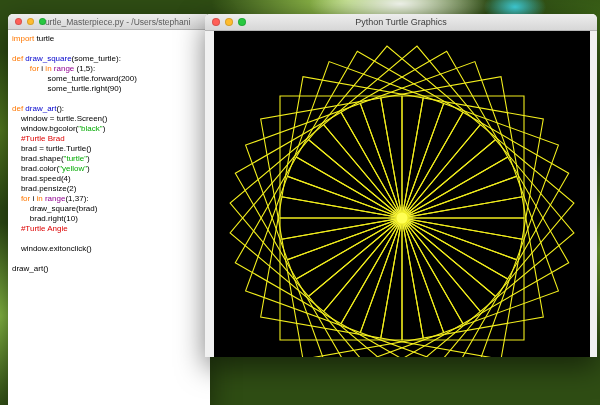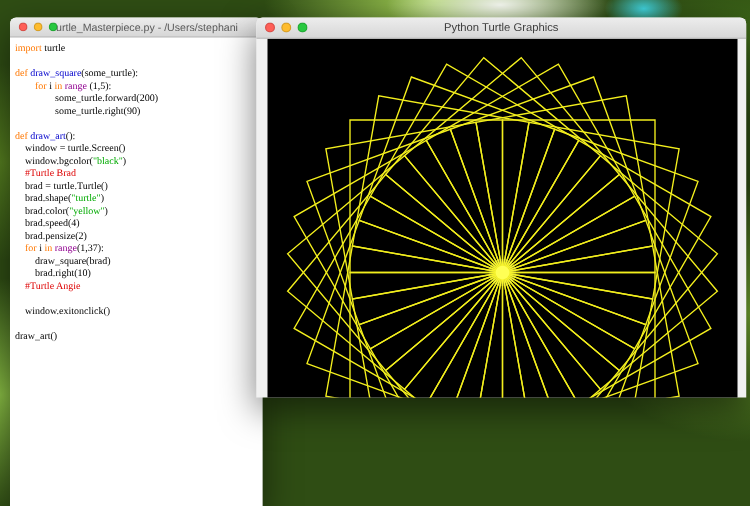--- a/index.html
+++ b/index.html
@@ -11,33 +11,33 @@
     radial-gradient(ellipse 40px 22px at 515px 7px, rgba(64,214,228,.95), rgba(64,214,228,0) 78%),
     radial-gradient(ellipse 200px 150px at 0% 78%, #8abf45, rgba(138,191,69,0) 62%),
     radial-gradient(ellipse 150px 120px at 0% 32%, #567f20, rgba(86,127,32,0) 65%),
     radial-gradient(ellipse 230px 170px at 100% 62%, #74a730, rgba(116,167,48,0) 60%),
     radial-gradient(ellipse 190px 80px at 58% 0%, #a3cf55, rgba(163,207,85,0) 72%),
     radial-gradient(ellipse 120px 90px at 100% 8%, #3f6a18, rgba(63,106,24,0) 70%),
     #2f4d14}
 
   .window{position:absolute;box-shadow:0 10px 28px rgba(0,0,0,.5);border-radius:5px 5px 0 0;overflow:hidden}
   .editor-window{left:8px;top:14px;width:202px;height:391px;background:#ffffff;z-index:1}
-  .turtle-window{left:205px;top:14px;width:392px;height:304px;background:#f1f1f1;z-index:2}
+  .turtle-window{left:205px;top:14px;width:392px;height:343px;background:#f1f1f1;z-index:2}
 
   .titlebar{height:17px;background:linear-gradient(#ededed,#d7d7d7);border-bottom:1px solid #b5b5b5;display:flex;align-items:center;position:relative}
   .editor-window .titlebar{height:16px}
   .lights{display:flex;gap:5px;margin-left:7px;z-index:3}
   .light{width:8px;height:8px;border-radius:50%;display:inline-block;border:0.5px solid rgba(0,0,0,.15)}
   .editor-window .light{width:7px;height:7px}
   .close{background:#ff5f57}.min{background:#febc2e}.zoomb{background:#28c840}
   .title-text{position:absolute;left:0;right:0;text-align:center;font-size:9px;color:#3c3c3c;white-space:nowrap;overflow:hidden}
   .editor-title{text-align:left;left:32px;right:2px;font-size:8.5px;color:#5a5a5a;text-overflow:ellipsis}
 
   .code-area{height:calc(100% - 16px);background:#fff;padding:4px 0 0 4px;
-    font-family:Liberation Serif, serif;font-size:8px;line-height:10px;
+    font-family:Liberation Sans, sans-serif;font-size:8px;line-height:10px;
     white-space:pre;color:#000;overflow:hidden;cursor:text}
   .code-line{height:10px}
   .kw{color:#ff7700}
   .fn{color:#0000cc}
   .bi{color:#900090}
   .str{color:#00aa00}
   .cmt{color:#dd0000}
   .pl{color:#000}
 
   .turtle-canvas{margin:0 7px 6px 9px;height:calc(391px - 17px - 6px);background:#000}

